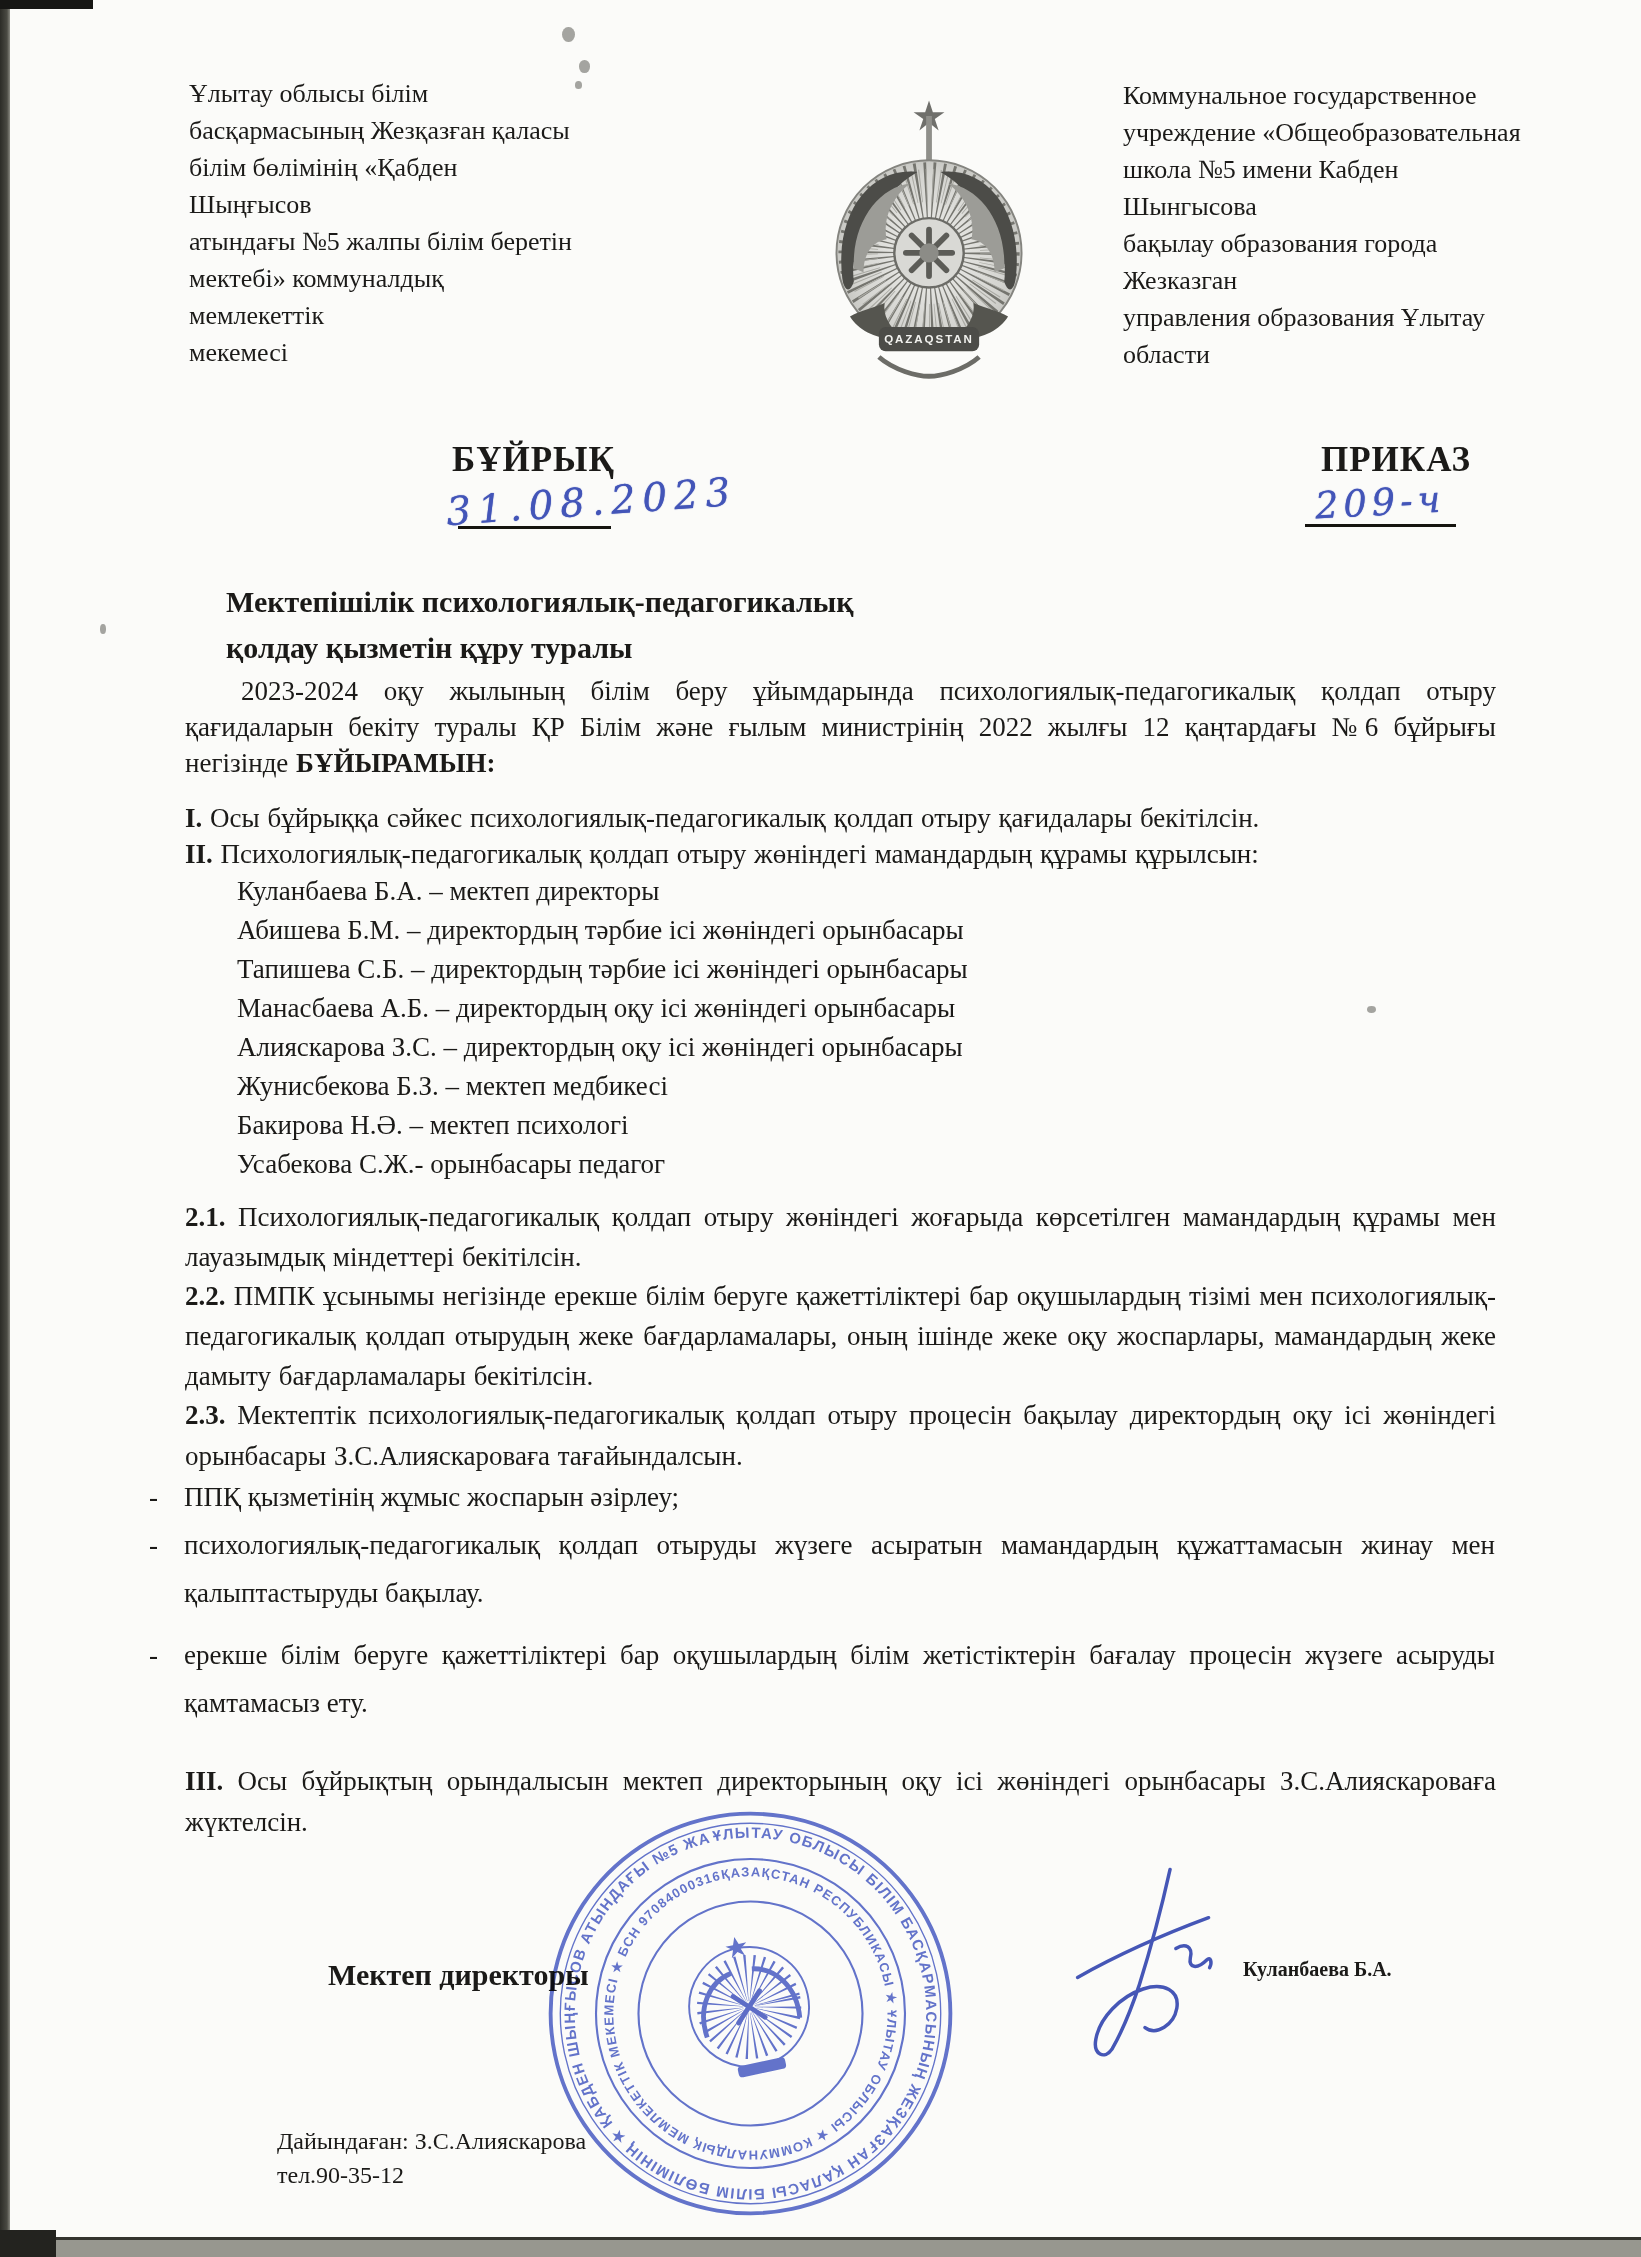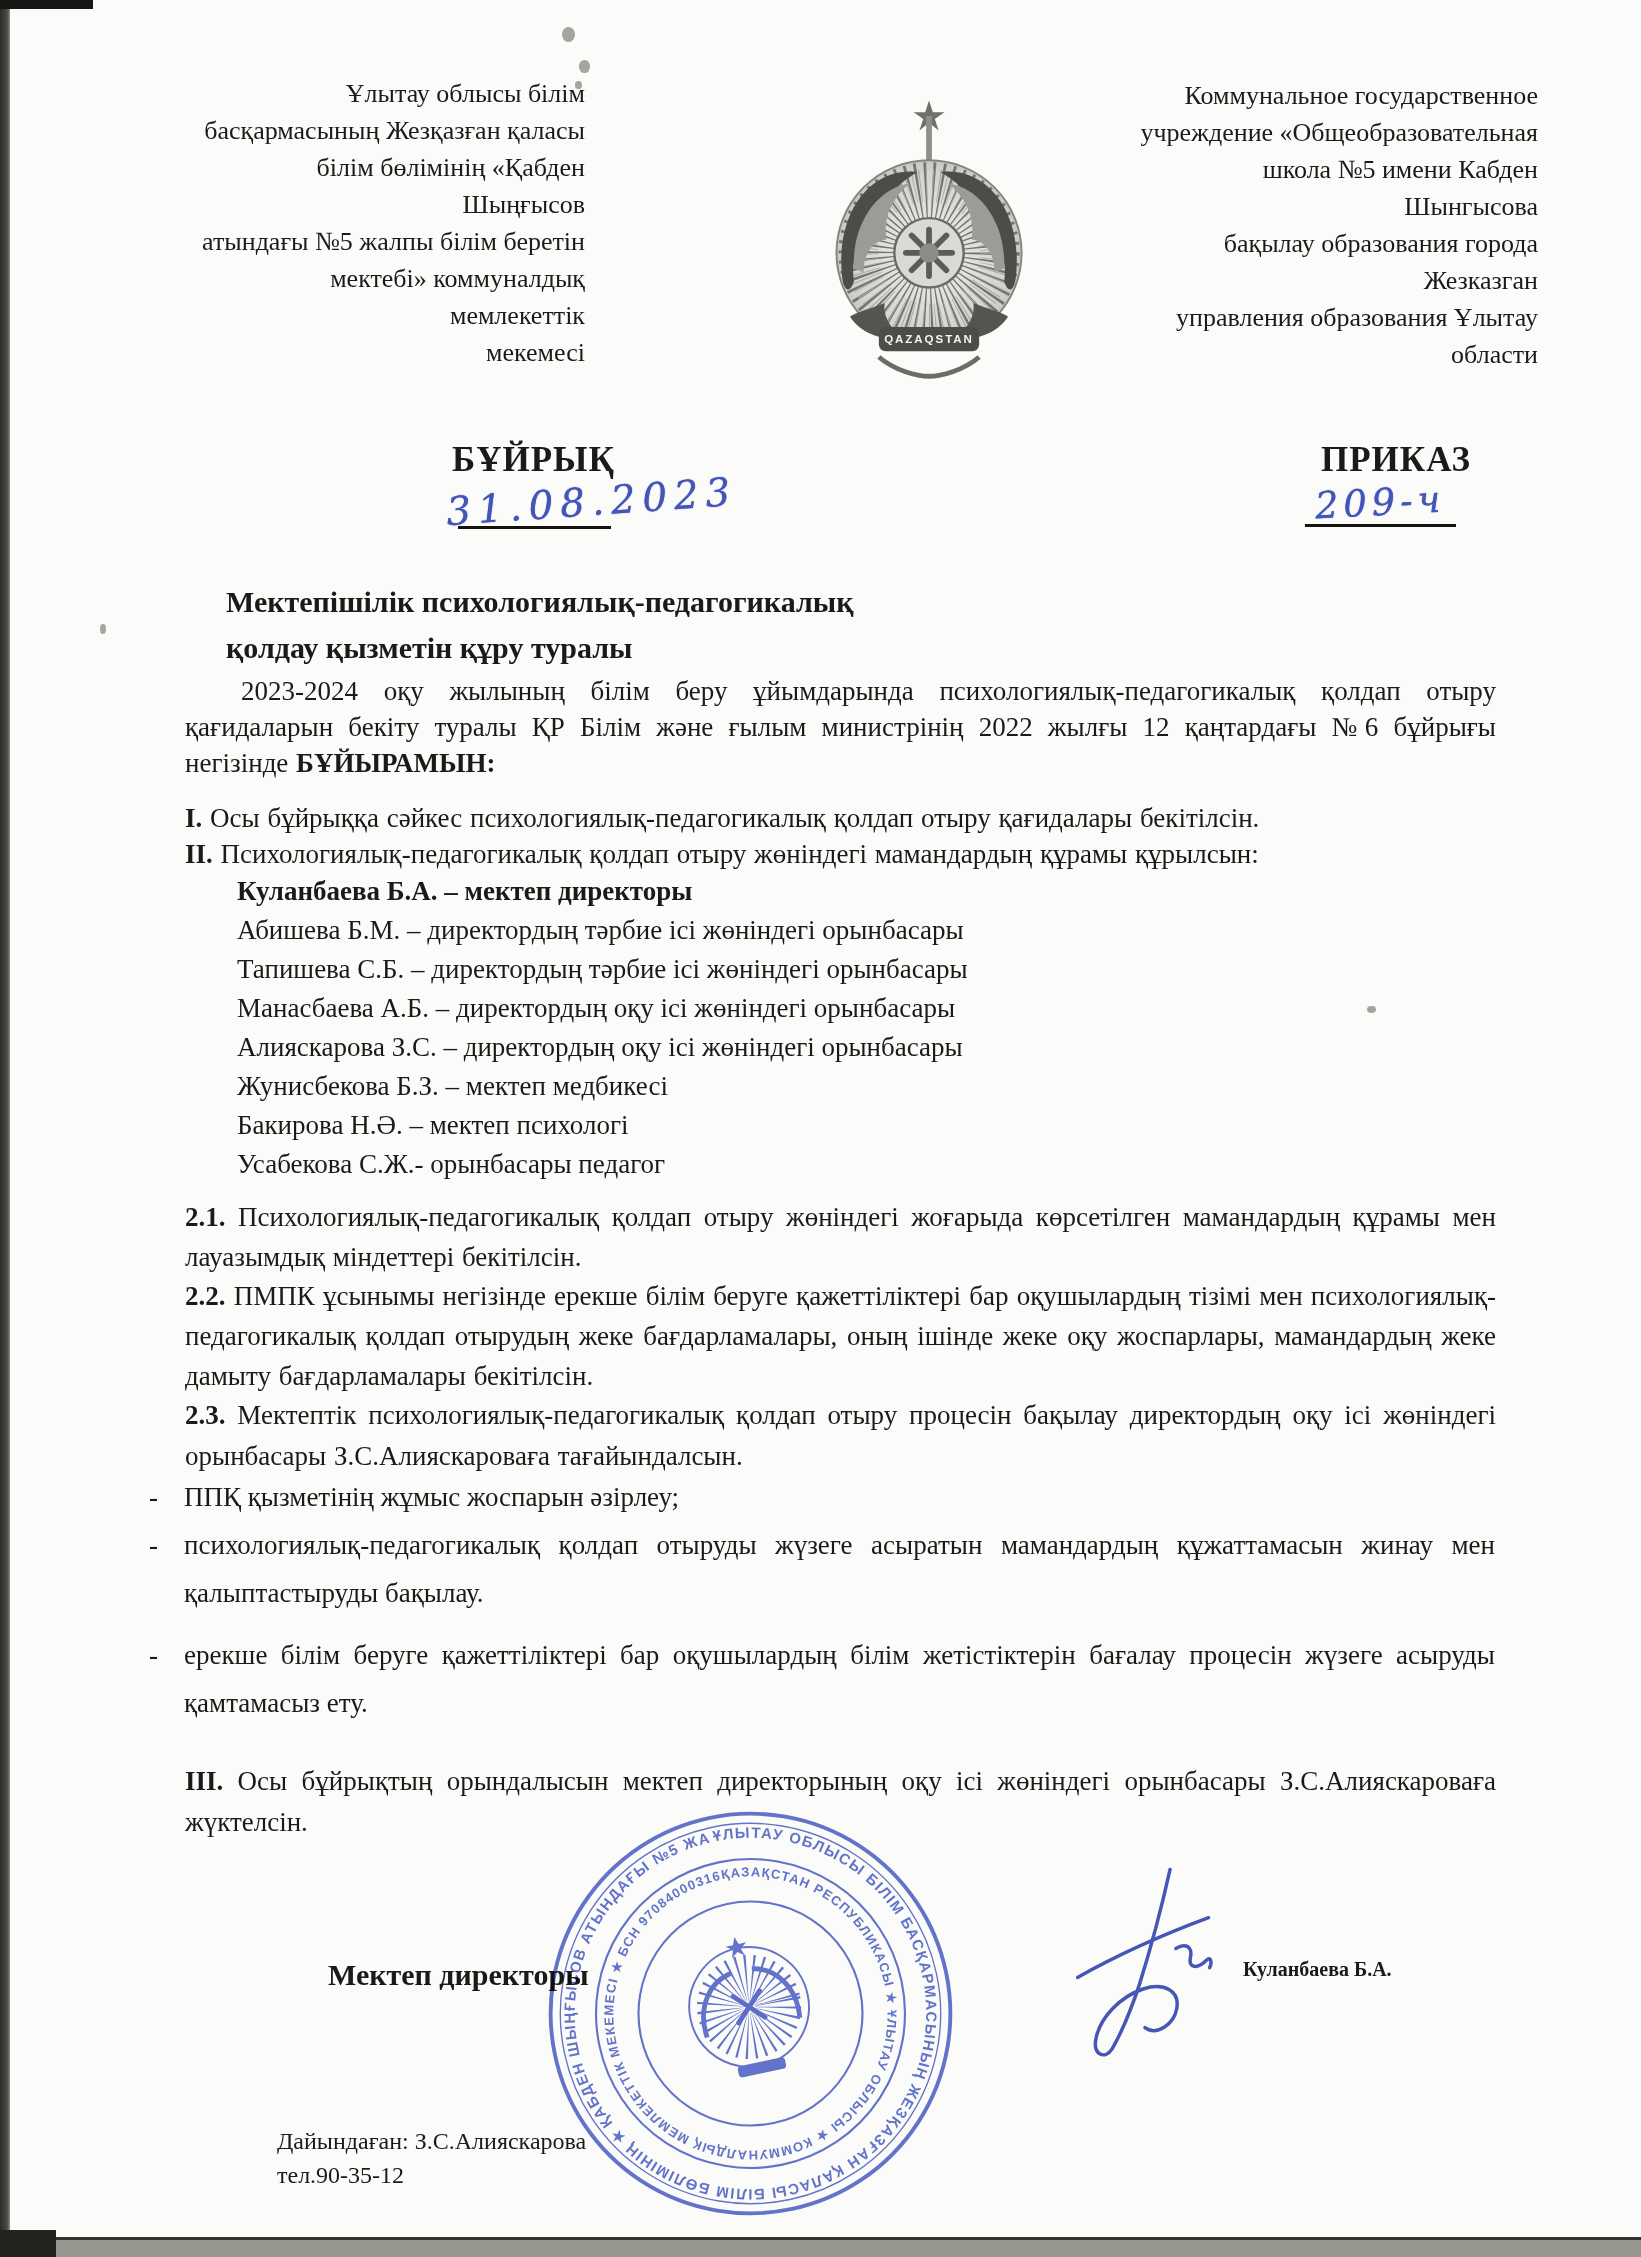--- a/index.html
+++ b/index.html
@@ -14,21 +14,21 @@
   
   .edge-left{position:absolute;left:0;top:0;width:9.7px;height:2257px;
     background:linear-gradient(to right,#2c2c27 0%,#4a4a43 70%,#8a8a82 100%);}
   .edge-topbar{position:absolute;left:0;top:0;width:93px;height:8.7px;background:#161614;}
   .edge-bottom{position:absolute;left:0;top:2237px;width:1641px;height:20px;
     background:#97978f;border-top:3.9px solid #34342f;}
   .edge-bottom-corner{position:absolute;left:0;top:2230px;width:56px;height:27px;background:#23231f;}
   .speck{position:absolute;background:#8e8e8a;border-radius:50%;opacity:.8;}
 
   
-  .org{position:absolute;font-size:26px;line-height:37px;text-align:right;}
+  .org{position:absolute;font-size:26px;line-height:37px;}
   .org-left{left:189px;top:75px;width:396px;}
   .org-right{left:1123px;top:77px;width:415px;}
   .emblem{position:absolute;left:821px;top:89px;width:217px;height:294px;}
 
   
   .order-label{position:absolute;font-weight:700;font-size:35px;letter-spacing:1px;}
   .lbl-kk{left:452px;top:440px;}
   .lbl-ru{left:1321px;top:440px;}
   .handwriting{
     position:absolute;color:#4355b8;
@@ -42,21 +42,21 @@
   .ul-ru{left:1305px;top:524px;width:151px;}
 
   
   .doc-title{position:absolute;left:226px;top:579px;font-weight:700;font-size:30px;line-height:46px;width:869px;}
   .para{position:absolute;left:183px;width:1311px;margin:2px;font-size:27px;word-spacing:1px;}
   .just{text-align:justify;}
   .intro{top:671px;line-height:36px;text-indent:56px;}
   .clause1{top:798px;line-height:37px;}
   .clause2{top:834px;line-height:37px;}
   .members{position:absolute;left:237px;top:872px;font-size:27px;line-height:39px;width:1255px;}
-  .member-bold{font-weight:700;}
+  .member-bold{font-weight:400;}
   .p21{top:1195px;line-height:40px;}
   .p22{top:1274px;line-height:40px;}
   .p23{top:1393px;line-height:41px;}
   .num{font-weight:700;}
   .dash-list{position:absolute;left:145px;top:1473px;width:1352px;font-size:27px;}
   .dash-item{position:relative;padding-left:39px;line-height:48px;width:1311px;box-sizing:content-box;}
   .dash-item .dash{position:absolute;left:3.9px;top:0;}
   .dash-item:nth-child(3){margin-top:13.5px;}
   .p3{top:1759px;line-height:41px;}
 

